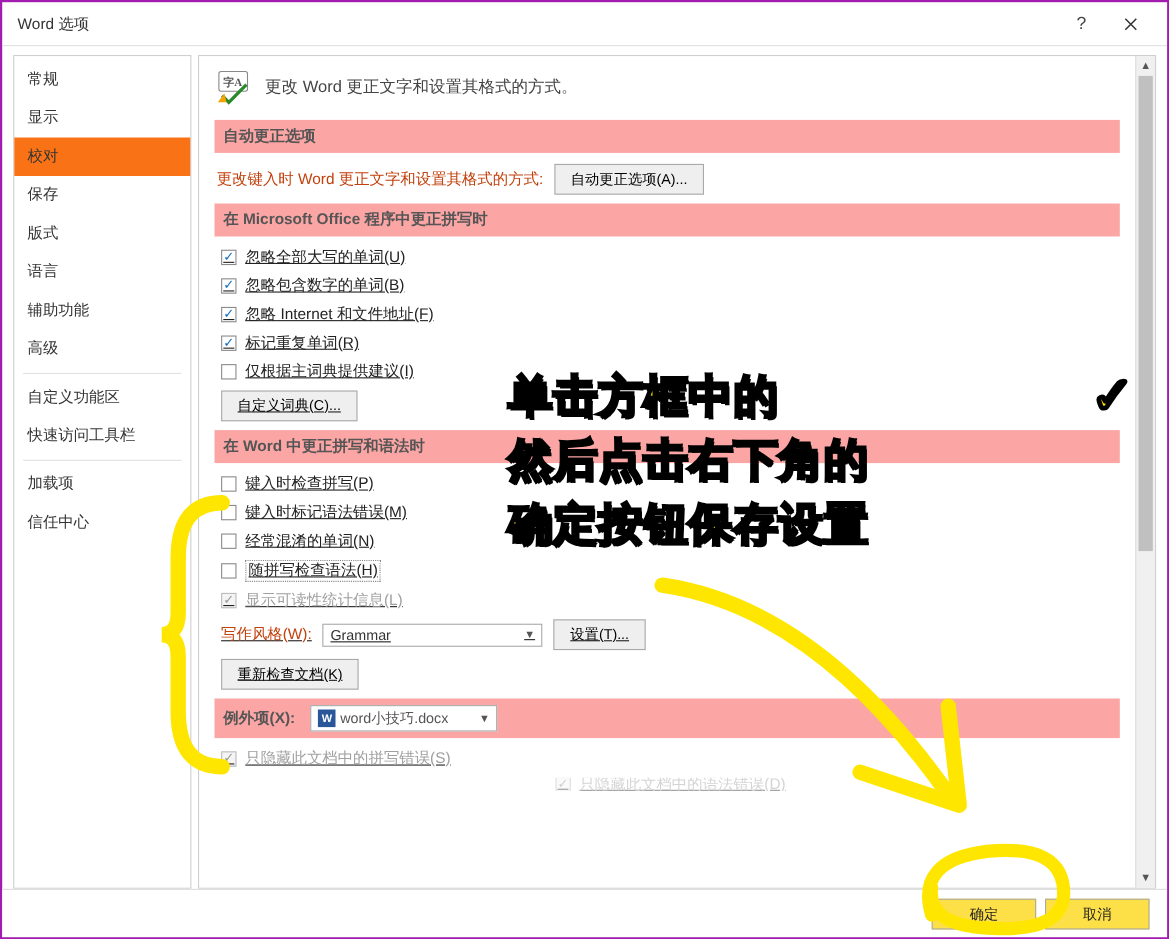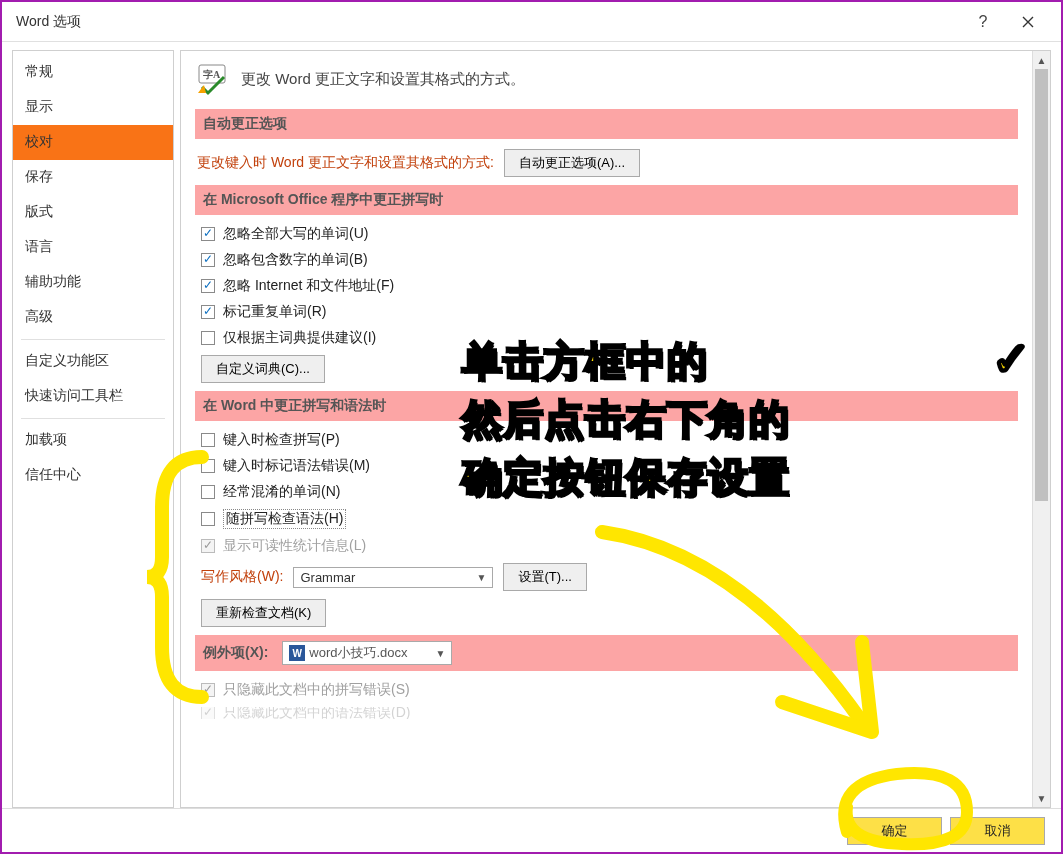--- a/index.html
+++ b/index.html
@@ -29,21 +29,21 @@
   .btn { border:1px solid #a9a9a9; background:#efefef; padding:4px 14px; font-size:13px; cursor:default; }
   .checkbox-row { display:flex; align-items:center; gap:8px; margin:8px 0 8px 2px; font-size:14px; }
   .checkbox { width:14px; height:14px; border:1px solid #8a8a8a; display:inline-flex; align-items:center; justify-content:center; background:#fff; }
   .checkbox.checked::before { content:"✓"; font-size:12px; color:#1070c0; line-height:1; position:relative; top:-1px;}
   .checkbox.disabled { border-color:#bbb; background:#f4f4f4; }
   .checkbox.disabled.checked::before { color:#9a9a9a; }
   .combo { border:1px solid #a9a9a9; background:#fff; padding:2px 6px; display:inline-flex; align-items:center; gap:6px; min-width:200px; justify-content:space-between; font-size:13px;}
   .combo .caret { font-size:10px; color:#555; }
   .combo.small { min-width:170px; }
   .label-inline { font-size:14px; color:#c2410c; }
-  .indent { margin-left:4px; }
+  .indent { margin-left:4px;text-decoration:underline; }
   .disabled-text { color:#a0a0a0; }
   .boxed-label { border:1px dotted #888; padding:0 2px; }
   .footer { position:absolute; bottom:0; left:0; right:0; height:44px; border-top:1px solid #ddd; display:flex; align-items:center; justify-content:flex-end; gap:8px; padding-right:16px; background:#fff;}
   .footer .fbtn { width:95px; height:28px; border:1px solid #a9a9a9; background:#fde047; font-size:13px; display:flex; align-items:center; justify-content:center;}
   
   .annotation { position:absolute; left:140px; top:445px; pointer-events:none; }
   .annot-text { position:absolute; left:460px; top:330px; font-size:40px; font-weight:900; color:#ffdc00; -webkit-text-stroke:3px #000; text-shadow:2px 2px 0 #000; font-family:"Microsoft YaHei",sans-serif; line-height:1.45; letter-spacing:1px; white-space:nowrap; pointer-events:none;}
   .ann-check { position:absolute; left:990px; top:330px; font-size:46px; color:#ffdc00; -webkit-text-stroke:3px #000; font-weight:900; pointer-events:none;}
   .arrow-svg { position:absolute; left:560px; top:510px; pointer-events:none; }
   .circle-svg { position:absolute; left:825px; top:760px; pointer-events:none; }
@@ -174,21 +174,21 @@
               <span>word小技巧.docx</span>
             </span>
             <span class="caret">▼</span>
           </div>
         </div>
         <div class="indent">
           <div class="checkbox-row">
             <span class="checkbox checked disabled"></span>
             <span class="label disabled-text">只隐藏此文档中的拼写错误(S)</span>
           </div>
-          <div class="checkbox-row" style="opacity:.45; overflow:hidden; height:12px;">
+          <div class="checkbox-row" style="opacity:.45; overflow:hidden; height:12px;justify-content:center;">
             <span class="checkbox checked disabled"></span>
             <span class="label disabled-text">只隐藏此文档中的语法错误(D)</span>
           </div>
         </div>
 
       </div>
 
       <div class="scrollbar">
         <div class="arrow">▲</div>
         <div class="track">

